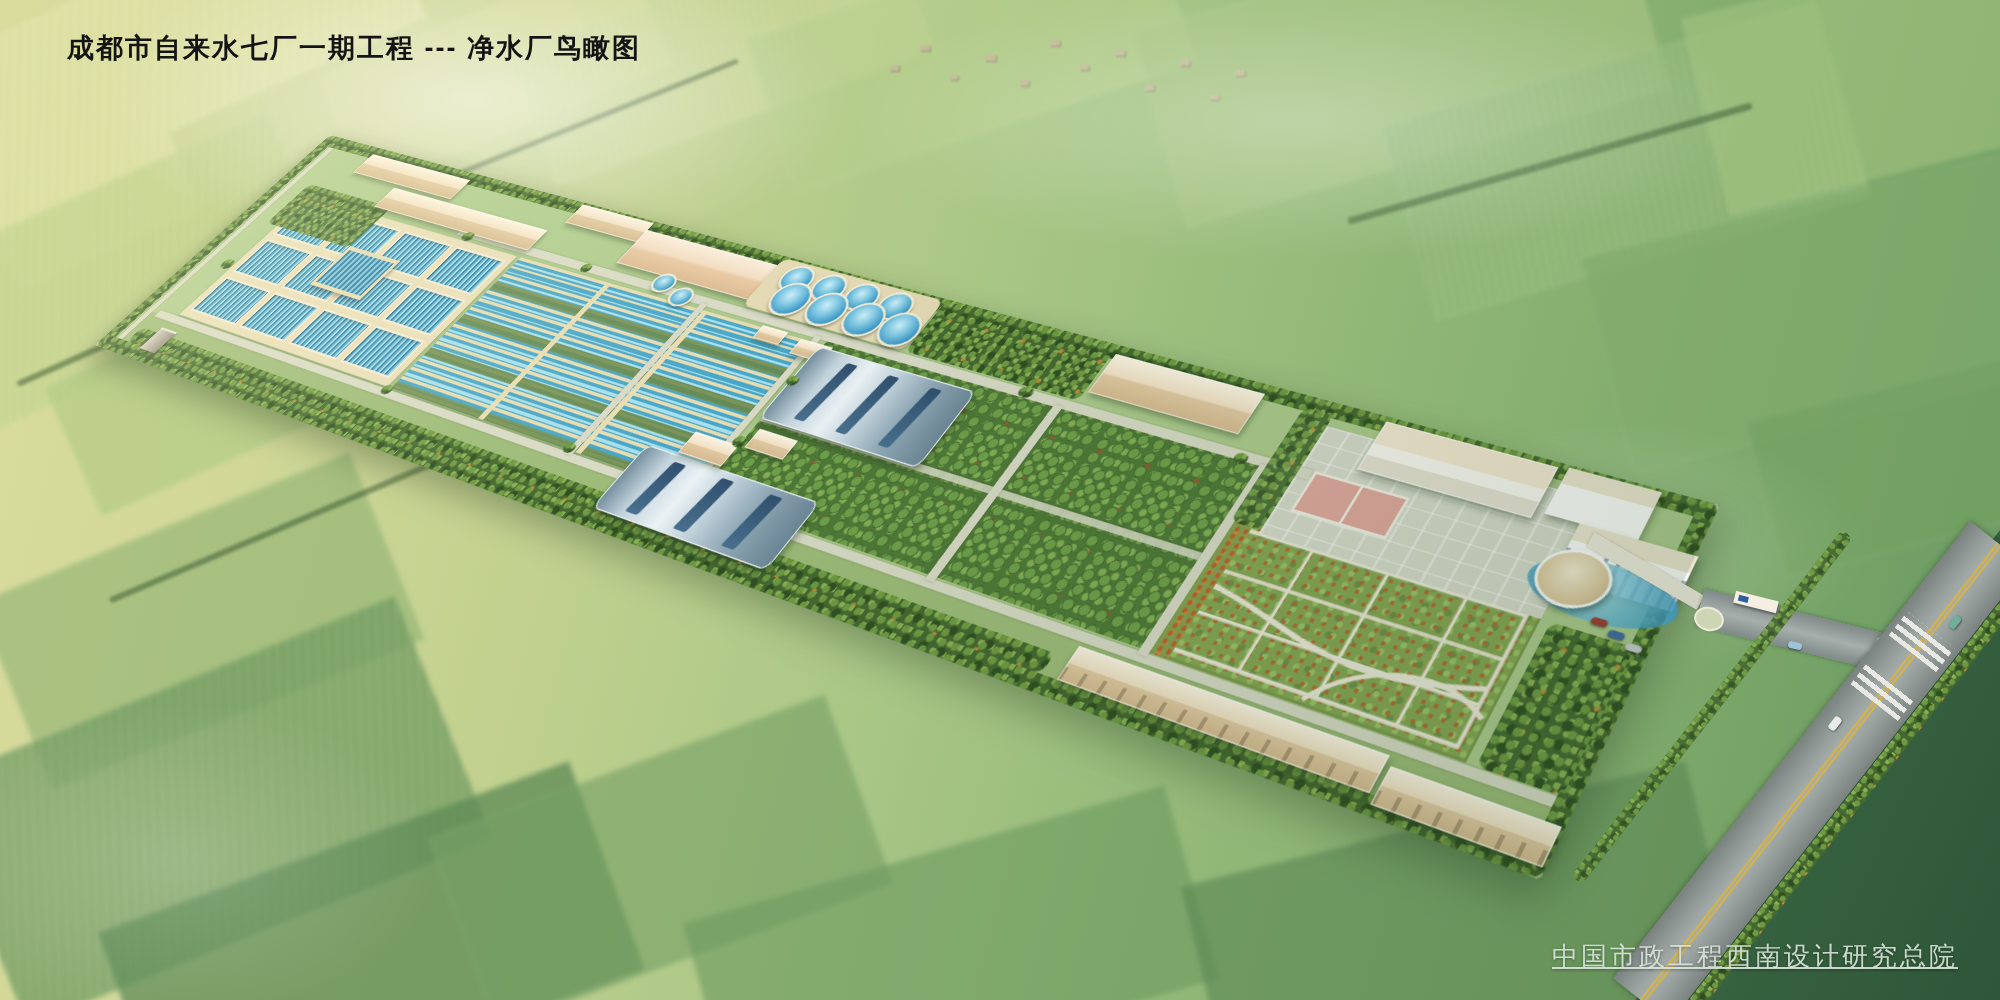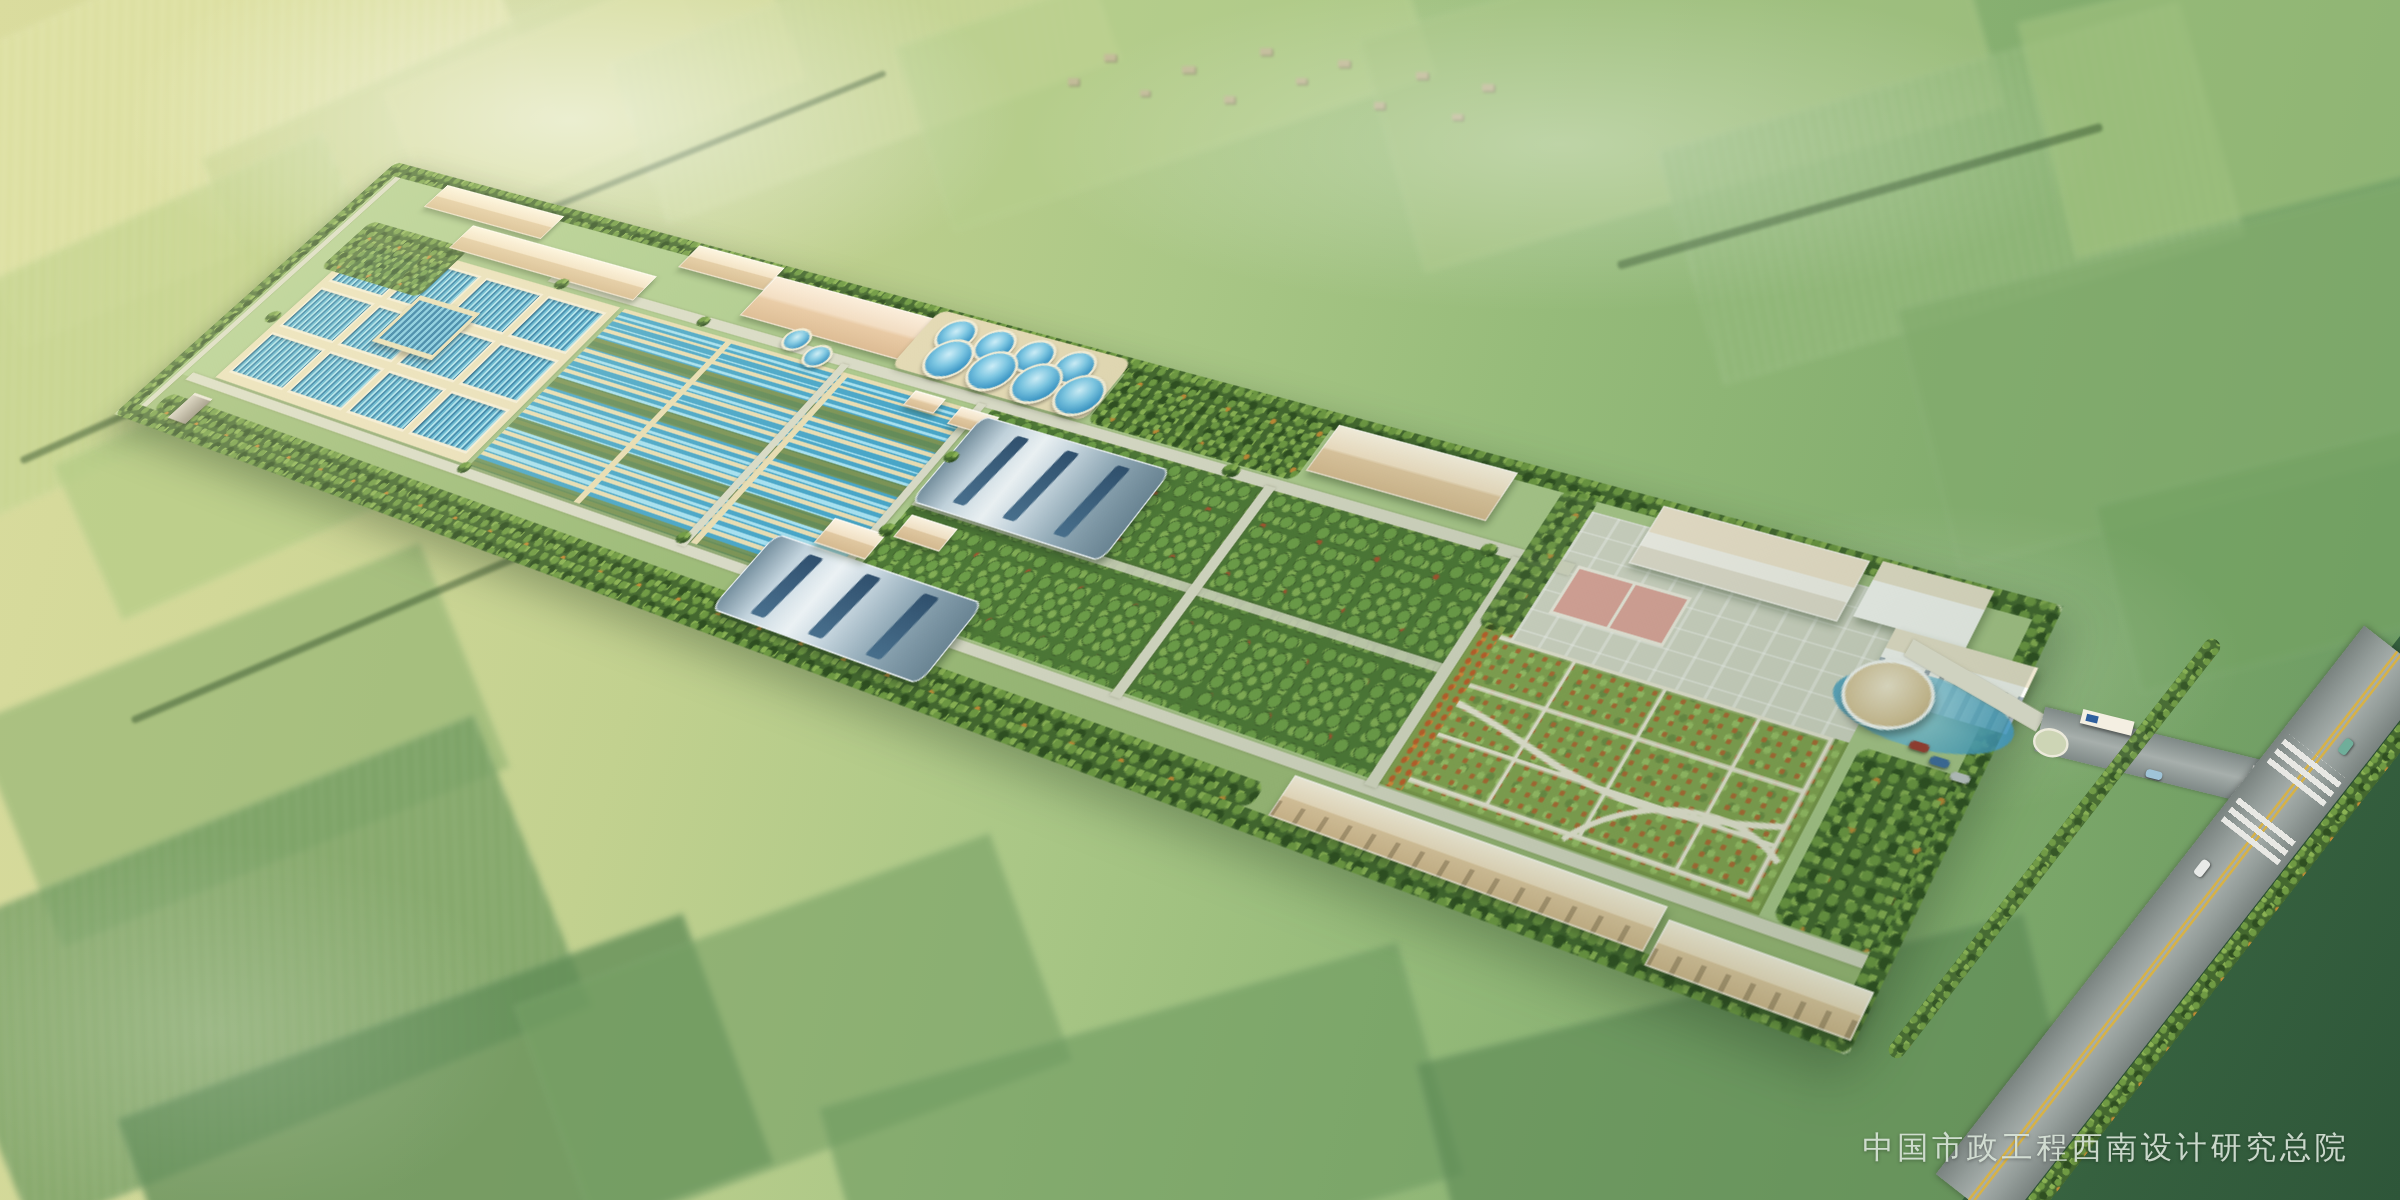--- a/index.html
+++ b/index.html
@@ -33,21 +33,21 @@
   .sky{position:absolute;top:9%;bottom:9%;width:7%;background:linear-gradient(180deg,#30506f,#49708f);transform:skewX(-7deg);border-radius:2px;}
   .clar{position:absolute;border-radius:50%;border:2px solid #f3edd6;
         background:radial-gradient(circle at 42% 38%, #cdeef8 0%, #7cc6e2 38%, #3d97c6 72%, #2e7aa6 100%);
         box-shadow:1px 2px 3px rgba(0,0,0,.3);}
   .basin{background:repeating-linear-gradient(90deg,#2c7ca8 0 2px,#57b2d3 2px 4px,#a8e0f0 4px 6px);
          border:2px solid #f4ecd6;box-shadow:inset 1px 1px 3px rgba(0,0,0,.25);}
   .car{position:absolute;border-radius:3px;box-shadow:0 1px 2px rgba(0,0,0,.5);}
   .hut{position:absolute;background:#c6b89c;box-shadow:1px 1px 0 #837a66;}
   .treedot{position:absolute;border-radius:50%;}
   #title{position:absolute;left:67px;top:30px;font-size:27px;font-weight:600;color:#141414;letter-spacing:2px;}
-  #credit{position:absolute;right:42px;bottom:26px;font-size:26px;color:rgba(219,231,219,.9);letter-spacing:3px;text-shadow:0 1px 3px rgba(0,0,0,.35);}
+  #credit{position:absolute;right:42px;bottom:26px;font-size:26px;color:rgba(219,231,219,.9);letter-spacing:3px;text-shadow:0 1px 3px rgba(0,0,0,.35);text-decoration:underline;}
   #site{position:absolute;left:0;top:0;width:1440px;height:265px;transform-origin:0 0;
         transform:matrix3d(0.574097,0.142090,0,-0.000227431,-0.915057,0.689770,0,-0.000297574,0,0,1,0,330,135,0,1);
         filter:drop-shadow(6px 10px 14px rgba(25,45,22,.35));}
   #siteBase{position:absolute;inset:0;background:#aecb8e;border:2px solid rgba(245,245,225,.4);border-radius:4px;}
   .tint{position:absolute;inset:0;background:linear-gradient(100deg,rgba(255,250,205,.28),rgba(0,0,0,0) 45%,rgba(30,70,35,.18));pointer-events:none;}
 </style>
 </head>
 <body>
 
 <div id="stage">
@@ -259,14 +259,15 @@
   </div>
   <div class="leaf" style="left:1565px;top:792px;width:580px;height:16px;transform:rotate(-52deg);border-radius:8px;"></div>
   <div class="leaf" style="left:1492px;top:700px;width:440px;height:14px;transform:rotate(-52deg);border-radius:8px;opacity:.9;"></div>
   <i class="car" style="left:1788px;top:642px;width:14px;height:7px;transform:rotate(14deg);background:#9fc4d8;"></i>
 
   <div class="d" style="left:1694px;top:607px;width:26px;height:20px;border-radius:50%;background:#cdd5b5;border:2px solid #eceadb;transform:rotate(14deg);"></div>
   <div class="d" style="left:1734px;top:596px;width:44px;height:12px;transform:rotate(14deg);background:#f4efe2;box-shadow:1px 2px 3px rgba(0,0,0,.4);">
     <i class="d" style="left:4px;top:3px;width:10px;height:6px;background:#2f5f9e;"></i>
   </div>
 
+  <div id="title">成都市自来水七厂一期工程 --- 净水厂鸟瞰图</div>
   <div id="credit">中国市政工程西南设计研究总院</div>
 </div>
 
 </body></html>

